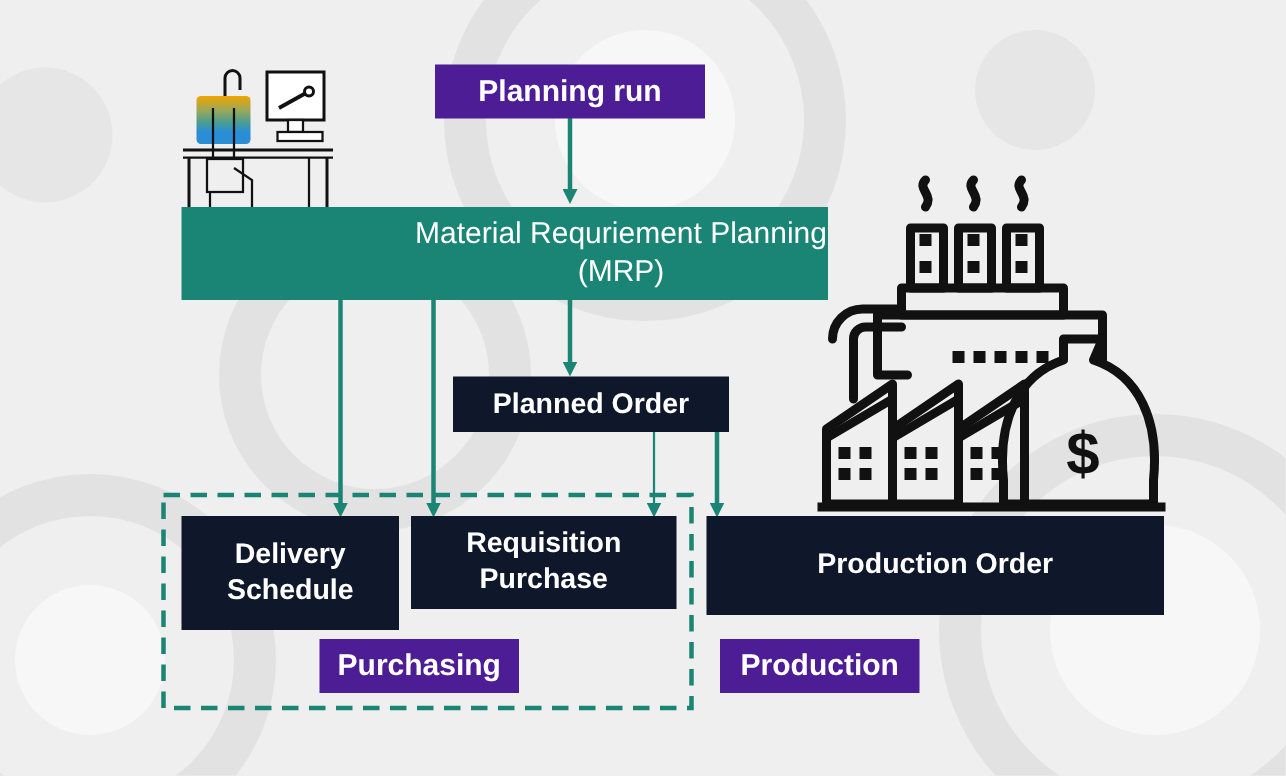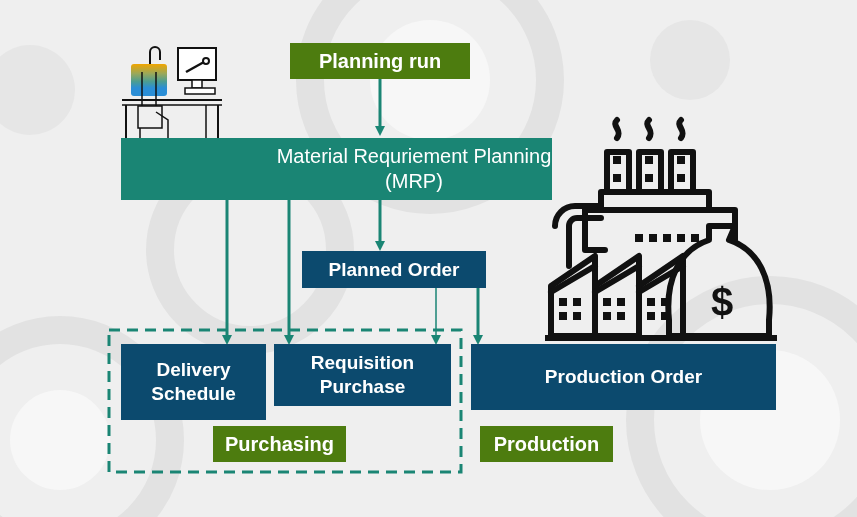--- a/index.html
+++ b/index.html
@@ -1,21 +1,21 @@
 <!DOCTYPE html>
 <html><head>
 <meta charset="utf-8">
 <style>
   html,body{margin:0;padding:0;}
   body{width:857px;height:517px;overflow:hidden;position:relative;background:#eeeeee;font-family:"Liberation Sans",sans-serif;}
   .bg{position:absolute;left:0;top:0;width:857px;height:517px;}
   .box{position:absolute;display:flex;align-items:center;justify-content:center;text-align:center;color:#fff;box-sizing:border-box;line-height:1.25;}
-  .purple{background:#4d7c0f;font-weight:bold;font-size:20px;}
+  .purple{background:#4c1d95;font-weight:bold;font-size:20px;}
   .teal{background:#1a8574;font-weight:normal;font-size:20px;}
-  .sage{background:#0c4a6e;font-weight:bold;font-size:19px;}
+  .sage{background:#0f172a;font-weight:bold;font-size:19px;}
   .lines{position:absolute;left:0;top:0;width:857px;height:517px;pointer-events:none;}
 </style>
 </head>
 <body>
 
 <svg class="bg" viewBox="0 0 857 517">
   <rect x="0" y="0" width="857" height="517" fill="#efefef"></rect>
   <g fill="none" stroke="#e2e2e2" stroke-width="28">
     <circle cx="430" cy="80" r="120"></circle>
     <circle cx="770" cy="420" r="130"></circle>

